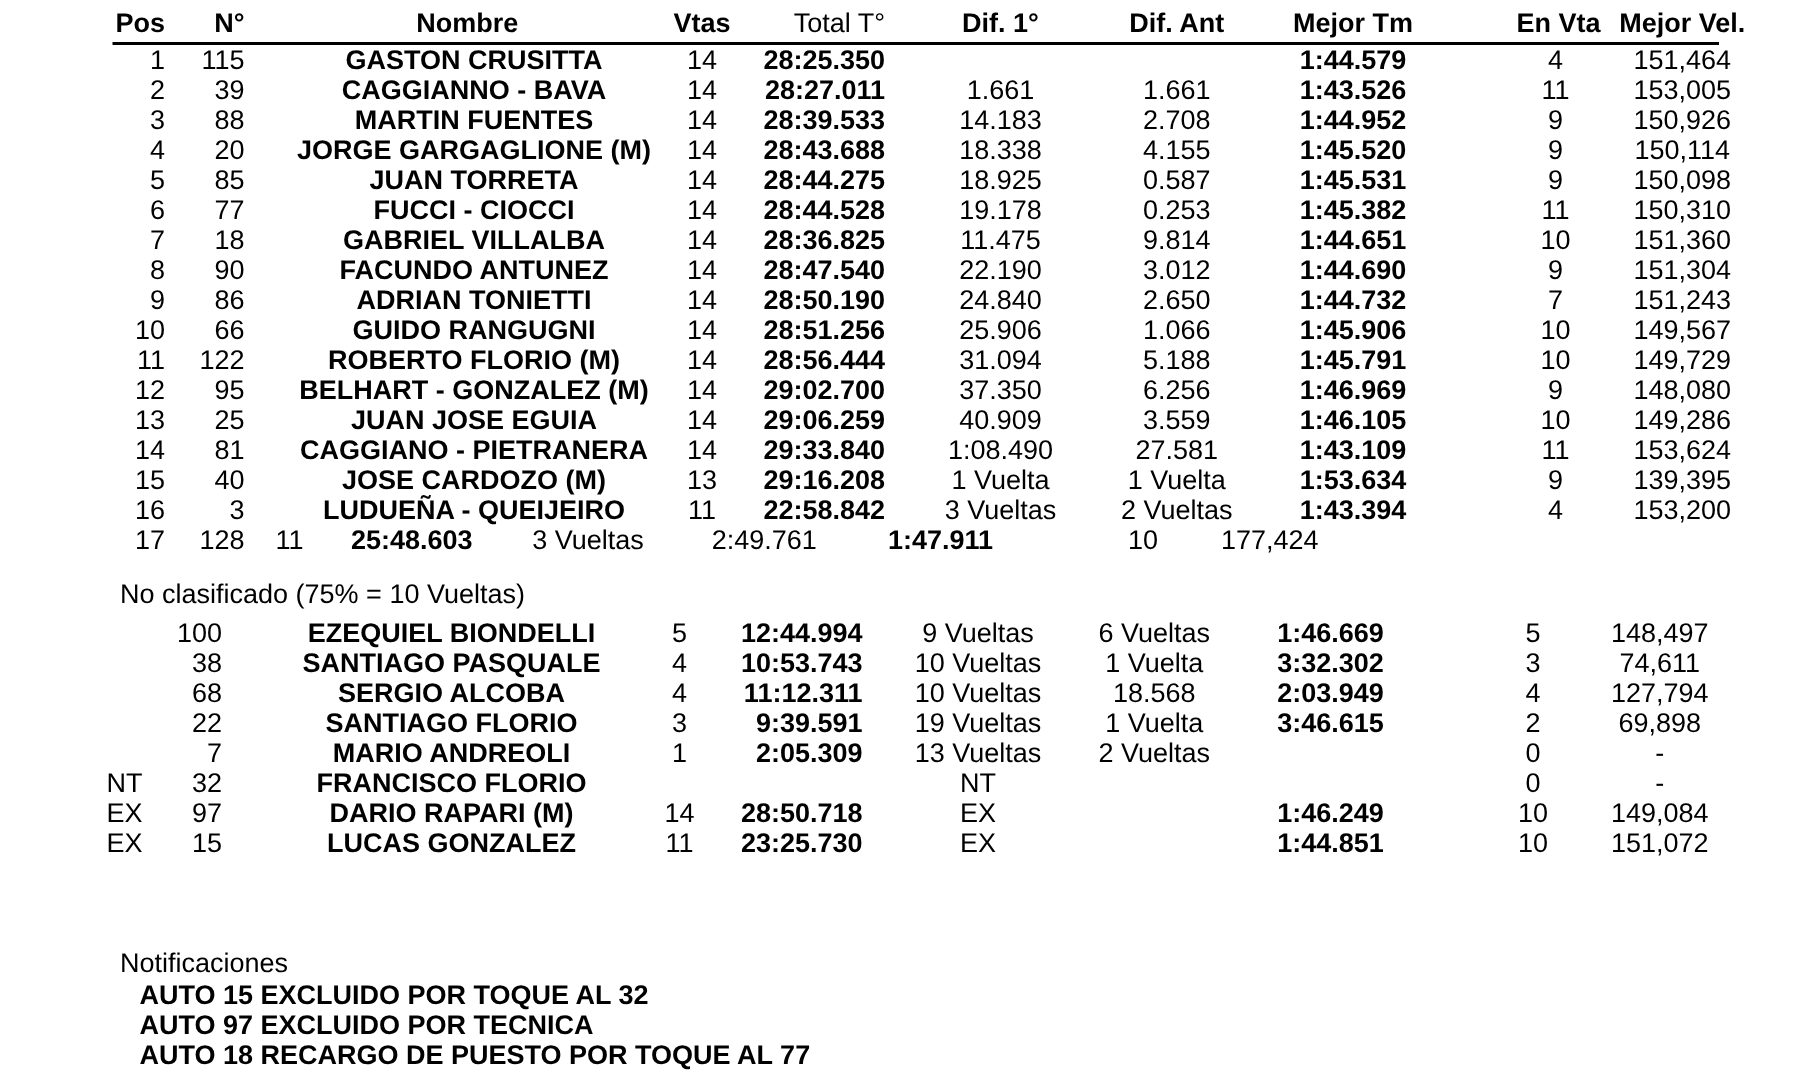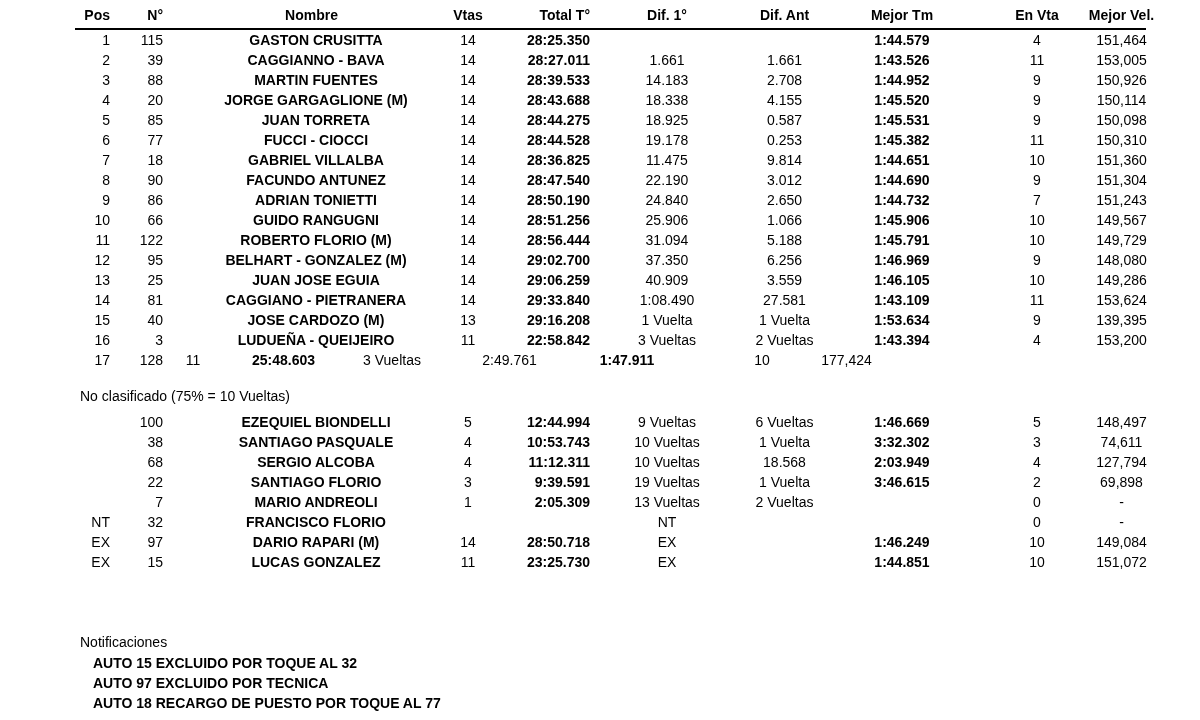--- a/index.html
+++ b/index.html
@@ -1,32 +1,32 @@
 <!DOCTYPE html>
 <html><head>
 <meta charset="utf-8">
 <style>
   html,body{margin:0;padding:0;background:#fff;}
   .sheet{
     position:relative;width:1200px;height:720px;background:#ffffff;
-    font-family:"Liberation Sans",sans-serif;font-size:14px;color:#000;
+    font-family:"Liberation Sans",sans-serif;font-size:18px;color:#000;
     overflow:hidden;
   }
   .results-table{position:absolute;left:75px;top:5px;width:1071px;}
-  .nc-table{position:absolute;left:75px;top:412px;width:1071px;}
+  .nc-table{position:absolute;left:60px;top:412px;width:1071px;}
   .row{display:flex;height:20px;line-height:20px;white-space:nowrap;}
   .hdr{height:23px;line-height:21px;border-bottom:2px solid #000;font-weight:bold;}
   .c{box-sizing:border-box;flex:none;overflow:visible;}
   .pos   {width:40px;text-align:right;padding-right:5px;}
   .num   {width:50px;text-align:right;padding-right:2px;}
   .name  {width:275px;text-align:center;padding-left:27px;font-weight:bold;}
   .hdr .name{padding-left:18px;}
   .vtas  {width:56px;text-align:center;}
   .total {width:96px;text-align:right;padding-right:2px;font-weight:bold;}
-  .hdr .total{font-weight:bold;}
+  .hdr .total{font-weight:normal;}
   .dif1  {width:150px;text-align:center;}
   .difant{width:85px;text-align:center;}
   .mtm   {width:150px;text-align:center;font-weight:bold;}
   .envta {width:52px;text-align:center;margin-left:34px;}
   .mvel  {width:117px;text-align:center;}
   .nc-label{position:absolute;left:80px;top:386px;height:20px;line-height:20px;}
   .notifs{position:absolute;left:80px;top:632px;}
   .notifs-title{height:21px;line-height:21px;}
   .notif-item{height:20px;line-height:20px;padding-left:13px;font-weight:bold;}
 </style>

